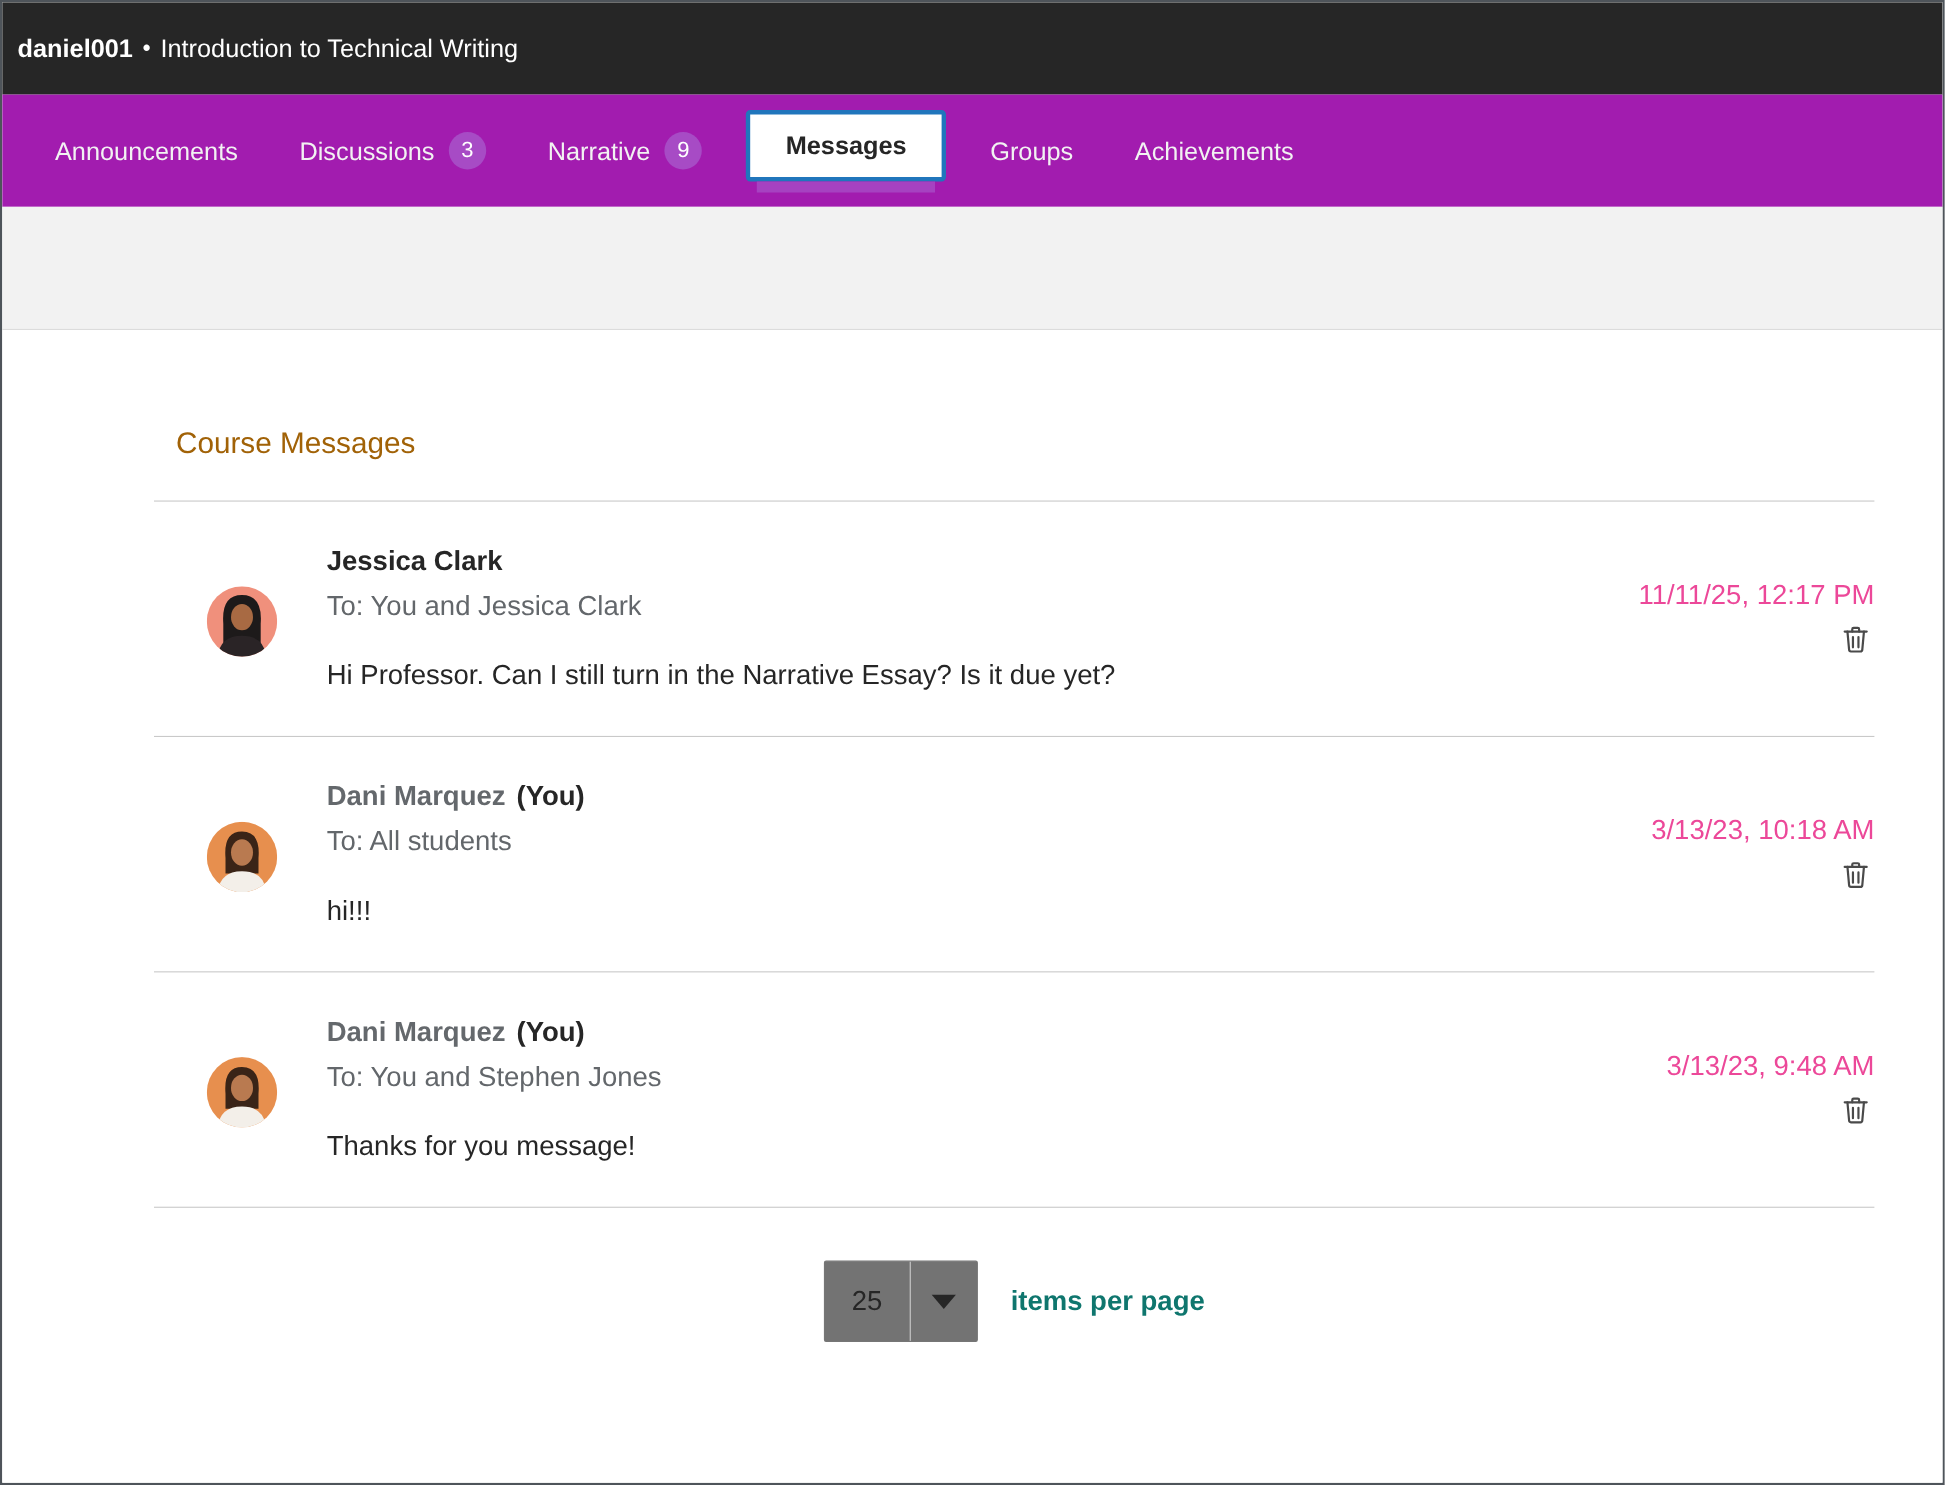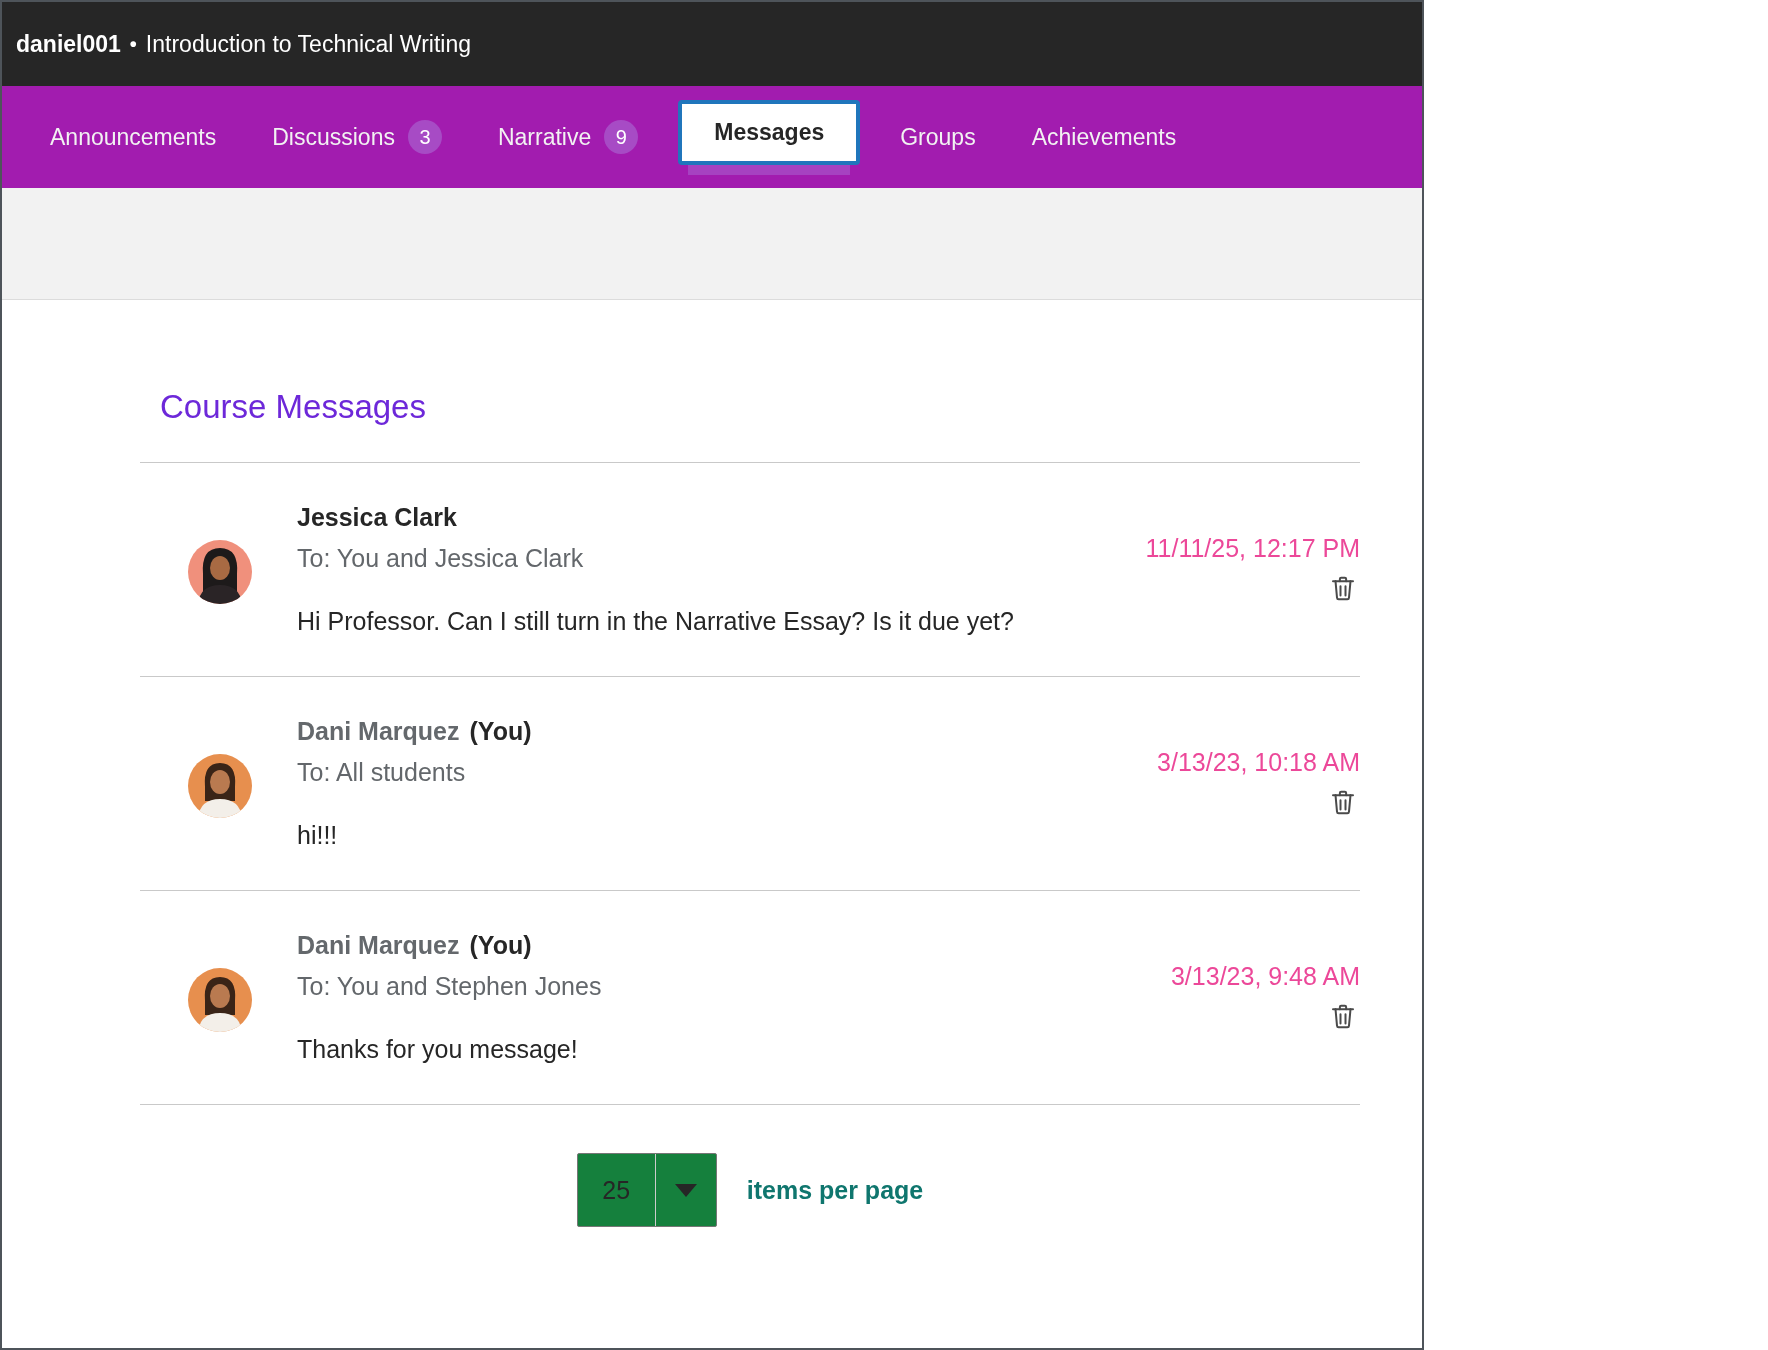--- a/index.html
+++ b/index.html
@@ -1,20 +1,20 @@
 <!DOCTYPE html>
 <html><head>
 <meta charset="utf-8">
 <style>
   * { margin:0; padding:0; box-sizing:border-box; }
   html,body { background:#ffffff; }
   body { font-family:"Liberation Sans", sans-serif; }
 
   .page {
-    width:1424px; height:1350px;
+    width:1768px; height:1350px;
     border:2px solid #4e545a;
     background:#ffffff;
     display:flex; flex-direction:column;
     overflow:hidden;
   }
 
   
   .top-bar {
     background:#262626; height:84px; flex-shrink:0;
     display:flex; align-items:center;
@@ -54,21 +54,21 @@
   .gray-strip {
     height:112px; flex-shrink:0; background:#f2f2f2;
     border-bottom:1px solid #dcdcdc;
   }
 
   
   .content { flex:1; background:#ffffff; }
   .content-inner { margin:0 62px 0 138px; }
   .page-title {
     margin:88px 0 36px 20px;
-    font-size:33px; font-weight:400; color:#6d28d9;
+    font-size:27px; font-weight:400; color:#a16207;
   }
 
   .message-list { border-top:1px solid #c9c9c9; }
   .message-row {
     display:flex; align-items:center;
     padding:40px 0 40px 48px;
     border-bottom:1px solid #c9c9c9;
     cursor:pointer;
   }
   .avatar { width:64px; height:64px; flex-shrink:0; margin-right:45px; margin-top:4px; }
@@ -93,21 +93,21 @@
     background:none; border:none; cursor:pointer; padding:0;
   }
   .trash-btn svg { width:30px; height:32px; display:block; }
 
   
   .pagination {
     display:flex; align-items:center; justify-content:center;
     gap:30px; margin-top:48px;
   }
   .select-box {
-    width:140px; height:74px; background:#15803d;
+    width:140px; height:74px; background:#737373;
     border:1px solid #767676; border-radius:2px;
     display:flex; cursor:pointer;
   }
   .select-value {
     flex:1; display:flex; align-items:center; justify-content:center;
     font-size:25px; color:#262626; border-right:1px solid #cccccc;
   }
   .select-caret { width:60px; display:flex; align-items:center; justify-content:center; }
   .caret-shape {
     width:0; height:0;

